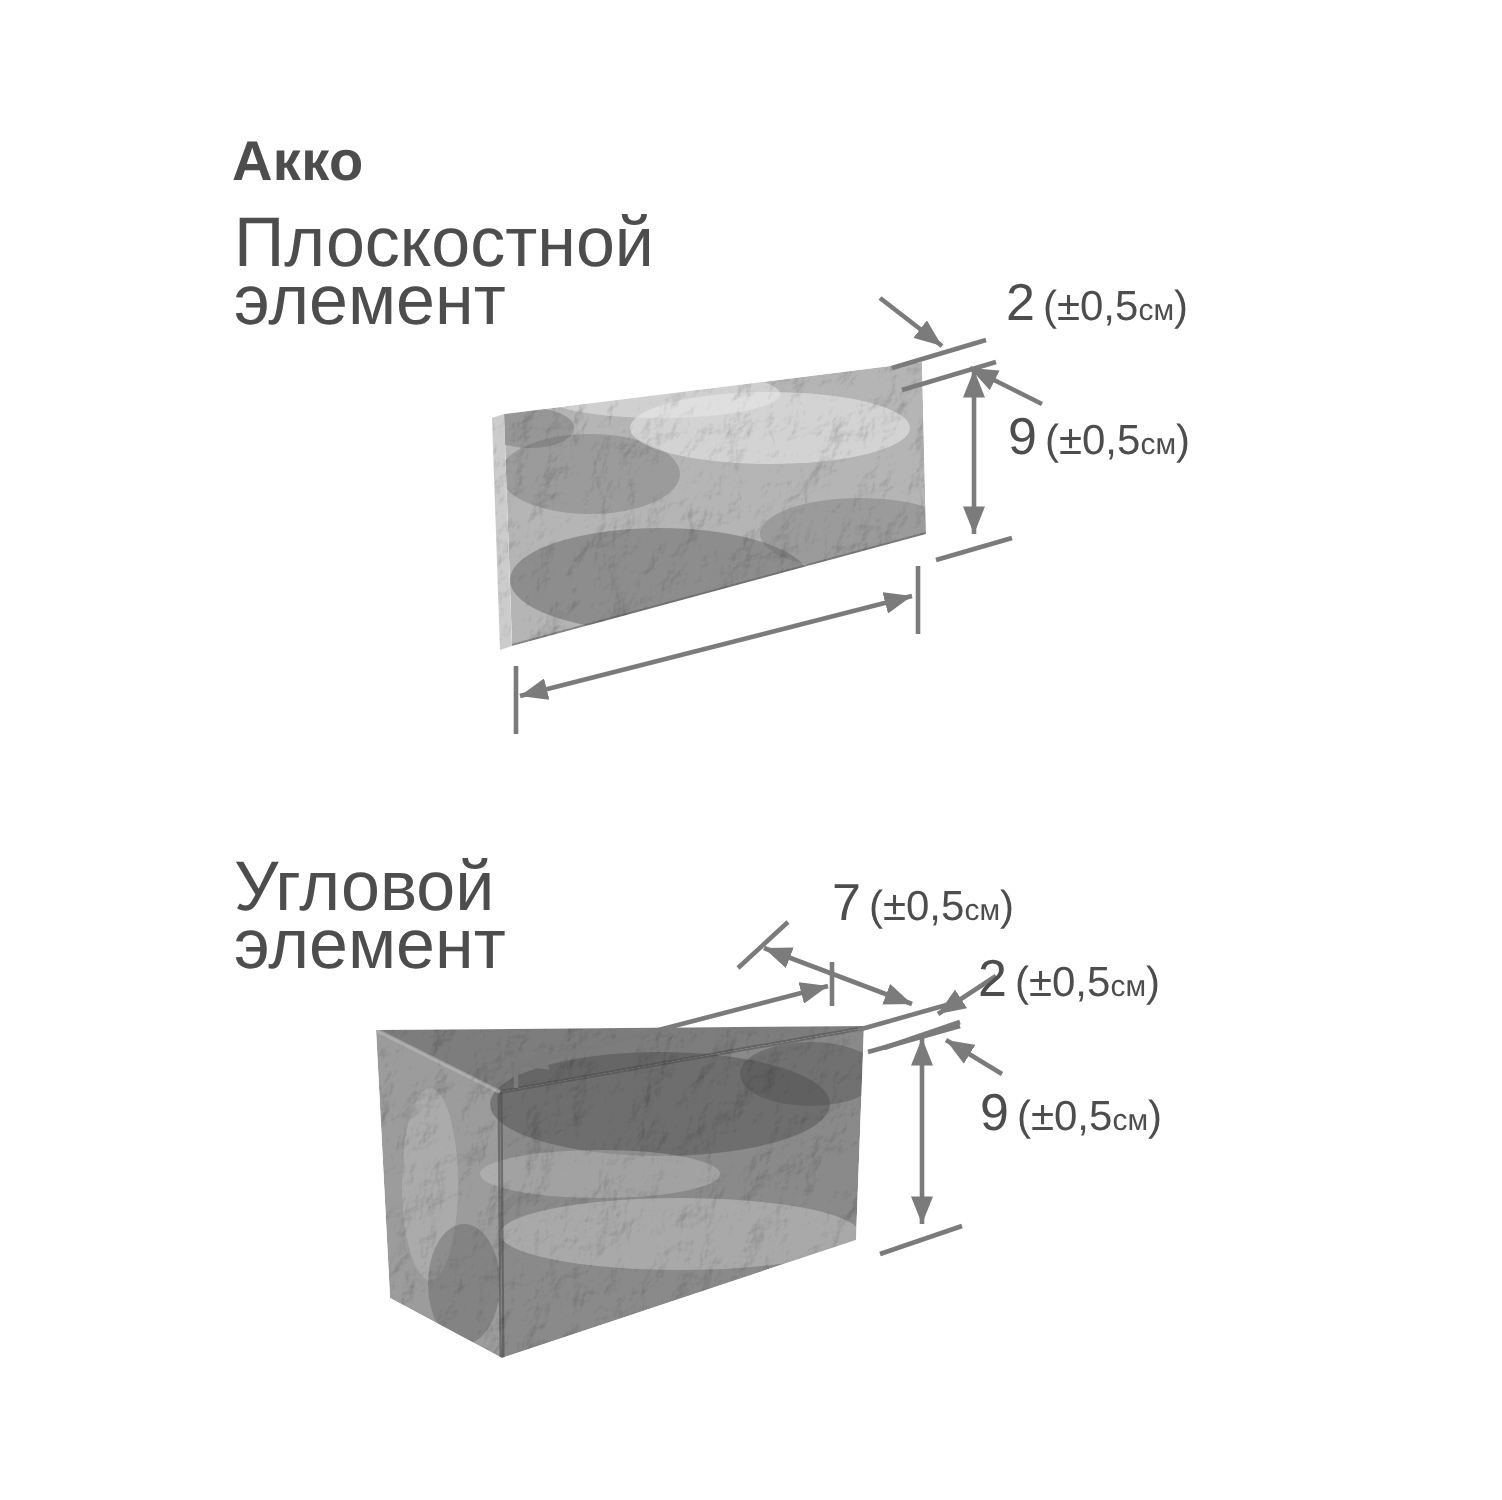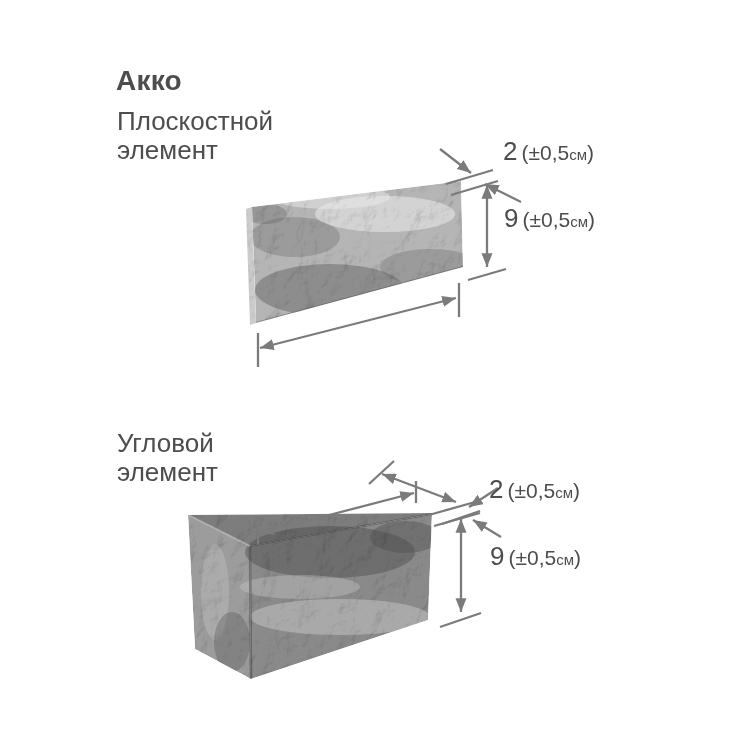--- a/index.html
+++ b/index.html
@@ -8,21 +8,21 @@
     width:751px;height:750px;
     background:#ffffff;
     font-family:"Liberation Sans","DejaVu Sans",sans-serif;
     color:#4d4d4d;
     overflow:hidden;
     margin-top:32px;
   }
   #drawing{position:absolute;left:0;top:0;}
   .txt{position:absolute;white-space:nowrap;}
   .title{font-size:28px;font-weight:bold;letter-spacing:.2px;}
-  .subtitle{font-size:26px;line-height:29px;}
+  .subtitle{font-size:35px;line-height:29px;}
   .dim .num{font-size:26px;}
   .dim .tol{font-size:21px;margin-left:4px;}
   .dim .unit{font-size:15px;}
 </style>
 </head>
 <body>
 
 <div id="stage">
 
   <svg id="drawing" width="751" height="750" viewBox="0 0 751 750">
@@ -132,20 +132,23 @@
     <span class="num">9</span><span class="tol"><span>(±0,5</span><span class="unit">см</span><span>)</span></span>
   </div>
 
 
   <div class="txt subtitle" style="left:117px;top:397px">
     <div>Угловой</div>
     <div>элемент</div>
   </div>
 
 
+  <div class="txt dim" style="left:416px;top:404px">
+    <span class="num">7</span><span class="tol"><span>(±0,5</span><span class="unit">см</span><span>)</span></span>
+  </div>
 
   <div class="txt dim" style="left:489px;top:442px">
     <span class="num">2</span><span class="tol"><span>(±0,5</span><span class="unit">см</span><span>)</span></span>
   </div>
 
   <div class="txt dim" style="left:490px;top:509px">
     <span class="num">9</span><span class="tol"><span>(±0,5</span><span class="unit">см</span><span>)</span></span>
   </div>
 
 </div>

